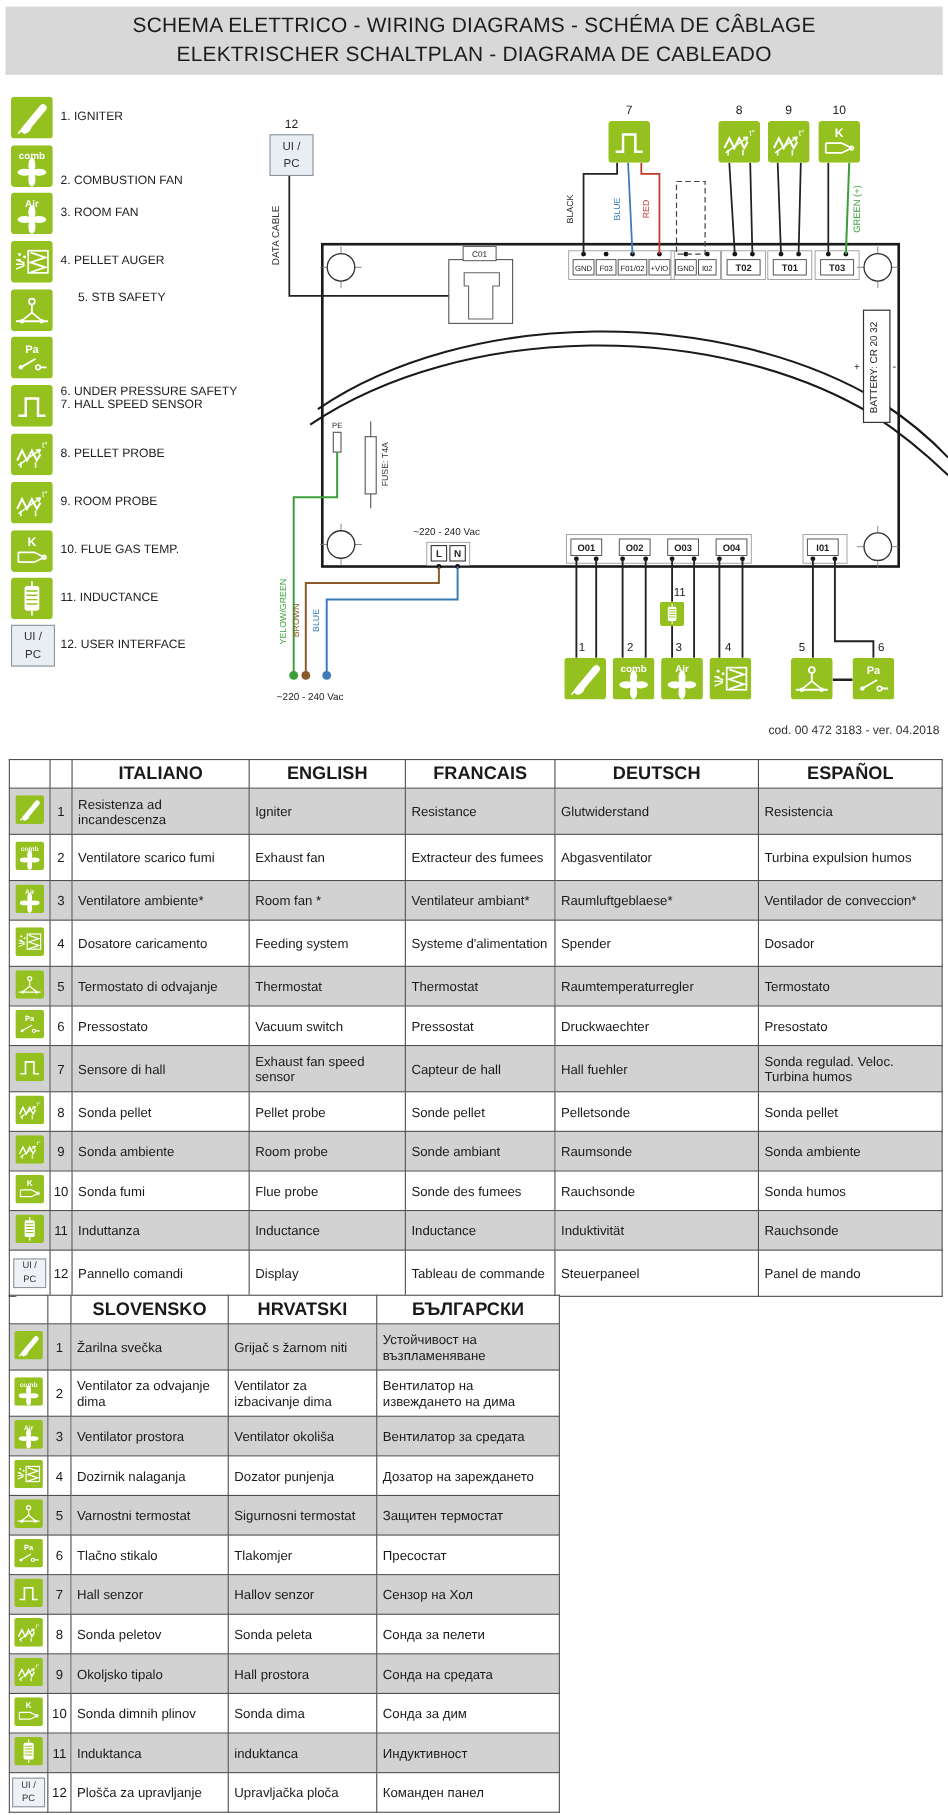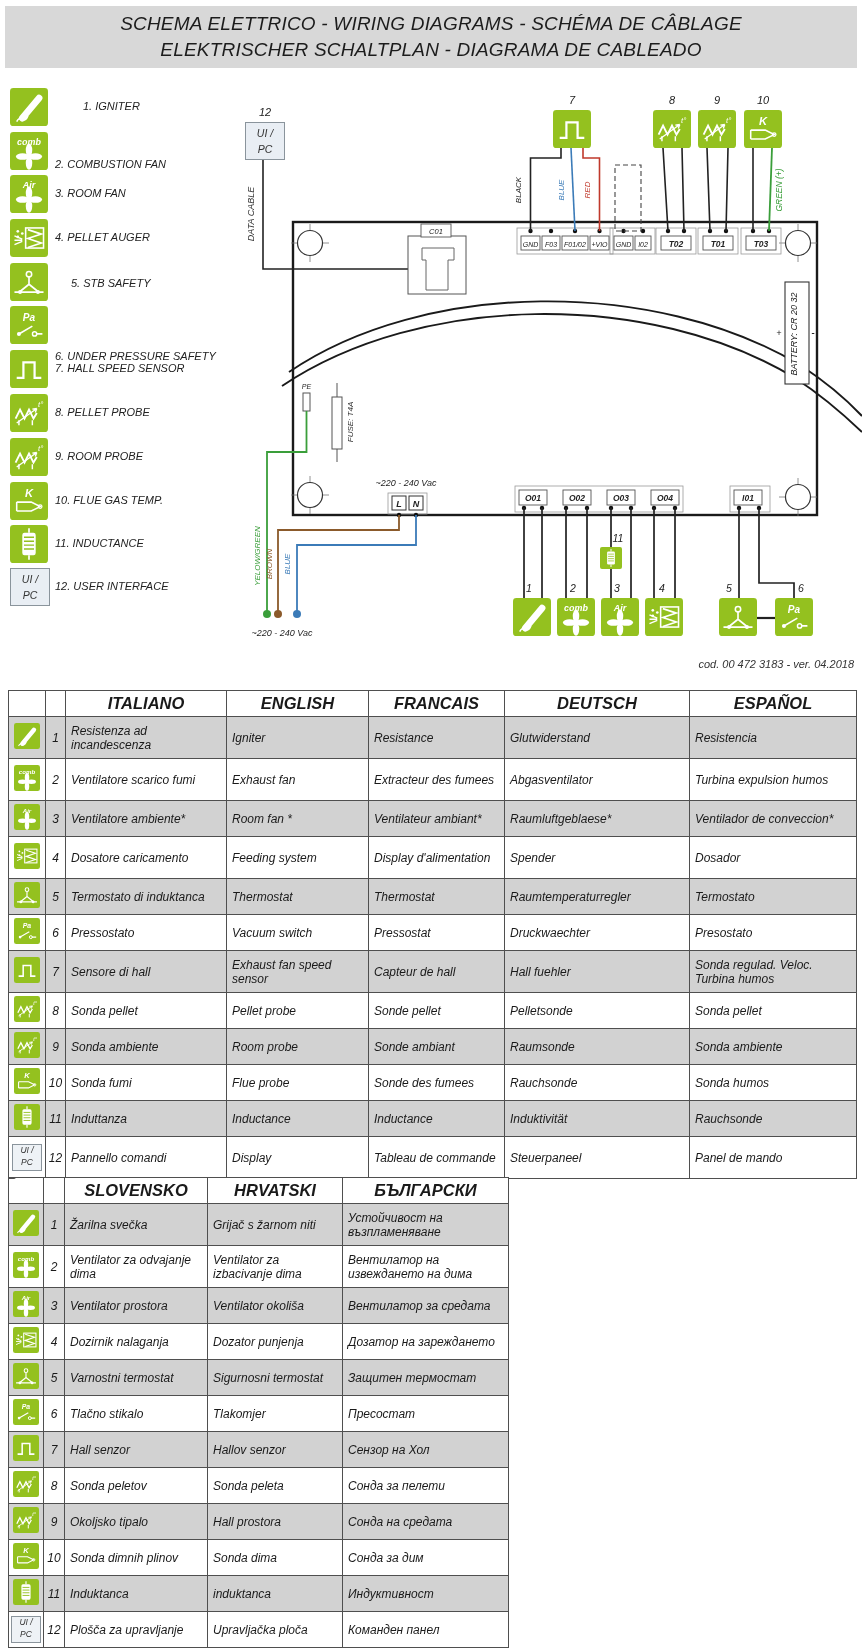--- a/index.html
+++ b/index.html
@@ -1,16 +1,16 @@
 <!DOCTYPE html>
 <html><head>
 <meta charset="utf-8">
 <style>
   html,body{margin:0;padding:0;background:#fff;}
-  .page{position:relative;width:862px;height:1650px;background:#fff;font-family:"Liberation Sans",sans-serif;color:#1a1a1a;overflow:hidden;font-style:italic;}
+  .page{position:relative;width:862px;height:1650px;background:#fff;font-family:"Liberation Sans",sans-serif;color:#1a1a1a;overflow:hidden;}
   .titlebar{position:absolute;left:5px;top:6px;width:852px;height:62px;background:#d8d8d8;display:flex;flex-direction:column;justify-content:center;text-align:center;font-size:19px;line-height:1.35;color:#1c1c1c;letter-spacing:.2px;}
   #diagram{position:absolute;left:0;top:78px;width:862px;height:607px;}
   #diagram svg.main{position:absolute;left:0;top:0;}
   svg{font-family:"Liberation Sans",sans-serif;}
   .abs{position:absolute;}
   .legend-label{font-size:11px;color:#222;white-space:nowrap;}
   .uibox{box-sizing:border-box;width:40px;height:38px;background:#e9eef4;border:1px solid #8a949c;font-size:10.5px;text-align:center;line-height:1.5;padding-top:3px;color:#333;}
   .uibox-sm{box-sizing:border-box;width:30px;height:27px;background:#eef2f6;border:1px solid #8a949c;font-size:8.5px;text-align:center;line-height:1.35;margin:0 auto;color:#333;}
   #cod{position:absolute;right:8px;top:580px;font-size:11px;color:#333;margin-left:48px;}
   table{position:absolute;border-collapse:collapse;table-layout:fixed;background:#fff;}
@@ -200,21 +200,21 @@
           <text x="801" y="514" font-size="10.5" fill="#222" text-anchor="middle">6</text>
           <text x="618" y="464" font-size="10.5" fill="#222" text-anchor="middle">11</text>
         </g>
       </svg>
     <div id="overlay">
         <div class="abs" style="left: 10px; top: 10px;"><svg viewBox="0 0 34 34" width="38" height="38">
             <rect width="34" height="34" rx="3" fill="#94c11f"></rect>
             <line x1="11" y1="27" x2="26" y2="9" stroke="#fff" stroke-width="6" stroke-linecap="round"></line>
             <path d="M6,30 q2,-4 5,-2 t5,-3" stroke="#fff" stroke-width="1.4" fill="none"></path>
           </svg></div>
-        <div class="abs legend-label" style="left: 55px; top: 22px; margin-left: 28px;">1. IGNITER</div>
+        <div class="abs legend-label" style="left: 55px; top: 22px;">1. IGNITER</div>
         <div class="abs" style="left: 10px; top: 54px;"><svg viewBox="0 0 34 34" width="38" height="38">
             <rect width="34" height="34" rx="3" fill="#94c11f"></rect>
             <text x="17" y="11.5" font-size="8" font-weight="bold" fill="#fff" text-anchor="middle">comb</text>
             <g fill="#fff">
               <ellipse cx="17" cy="16.2" rx="2.9" ry="5.9" transform="rotate(0 17 22)"></ellipse>
               <ellipse cx="17" cy="16.2" rx="2.9" ry="5.9" transform="rotate(90 17 22)"></ellipse>
               <ellipse cx="17" cy="16.2" rx="2.9" ry="5.9" transform="rotate(180 17 22)"></ellipse>
               <ellipse cx="17" cy="16.2" rx="2.9" ry="5.9" transform="rotate(270 17 22)"></ellipse>
               <circle cx="17" cy="22" r="2.1"></circle>
             </g>
@@ -242,21 +242,21 @@
             <path d="M16,9.5 l12,4 l-12,4 l12,4 l-12,4" stroke="#fff" stroke-width="1.5" fill="none"></path>
           </svg></div>
         <div class="abs legend-label" style="left: 55px; top: 153px;">4. PELLET AUGER</div>
         <div class="abs" style="left: 10px; top: 185px;"><svg viewBox="0 0 34 34" width="38" height="38">
             <rect width="34" height="34" rx="3" fill="#94c11f"></rect>
             <circle cx="17" cy="10" r="2.4" fill="none" stroke="#fff" stroke-width="1.4"></circle>
             <path d="M17,12.5 V19 M17,19 L9,25.5 M17,19 L25,25.5 M4,26 H30" stroke="#fff" stroke-width="1.5" fill="none"></path>
             <circle cx="9" cy="26" r="1.8" fill="#fff"></circle>
             <circle cx="25" cy="26" r="1.8" fill="#fff"></circle>
           </svg></div>
-        <div class="abs legend-label" style="left: 55px; top: 199px; padding-left: 16px;">5. STB SAFETY</div>
+        <div class="abs legend-label" style="left: 55px; top: 187px; padding-left: 16px;">5. STB SAFETY</div>
         <div class="abs" style="left: 10px; top: 228px;"><svg viewBox="0 0 34 34" width="38" height="38">
             <rect width="34" height="34" rx="3" fill="#94c11f"></rect>
             <text x="17" y="13" font-size="9" font-weight="bold" fill="#fff" text-anchor="middle">Pa</text>
             <path d="M8,25 L20,18 M23.5,25 H29" stroke="#fff" stroke-width="1.5"></path>
             <circle cx="8" cy="25" r="1.8" fill="#fff"></circle>
             <circle cx="22" cy="25" r="1.9" fill="none" stroke="#fff" stroke-width="1.3"></circle>
           </svg></div>
         <div class="abs legend-label" style="left: 55px; top: 240px; margin-top: 32px;">6. UNDER PRESSURE SAFETY</div>
         <div class="abs" style="left: 10px; top: 272px;"><svg viewBox="0 0 34 34" width="38" height="38">
             <rect width="34" height="34" rx="3" fill="#94c11f"></rect>
@@ -461,34 +461,34 @@
               <path d="M4,15 l7,3 M4,19 h7 M4,23 l7,-3" stroke="#fff" stroke-width="1.2"></path>
               <circle cx="7" cy="11" r="1.2" fill="#fff"></circle>
               <circle cx="11" cy="13" r="1.2" fill="#fff"></circle>
               <circle cx="7" cy="16" r="1.2" fill="#fff"></circle>
               <rect x="14" y="8" width="16" height="18" fill="none" stroke="#fff" stroke-width="1.4"></rect>
               <path d="M16,9.5 l12,4 l-12,4 l12,4 l-12,4" stroke="#fff" stroke-width="1.5" fill="none"></path>
             </svg></td>
           <td class="num-cell">4</td>
           <td>Dosatore caricamento</td>
           <td>Feeding system</td>
-          <td>Display d'alimentation</td>
+          <td>Systeme d'alimentation</td>
           <td>Spender</td>
           <td>Dosador</td>
         </tr>
         <tr class="stripe" style="height:36px">
           <td class="icon-cell"><svg viewBox="0 0 34 34" width="26" height="26">
               <rect width="34" height="34" rx="3" fill="#94c11f"></rect>
               <circle cx="17" cy="10" r="2.4" fill="none" stroke="#fff" stroke-width="1.4"></circle>
               <path d="M17,12.5 V19 M17,19 L9,25.5 M17,19 L25,25.5 M4,26 H30" stroke="#fff" stroke-width="1.5" fill="none"></path>
               <circle cx="9" cy="26" r="1.8" fill="#fff"></circle>
               <circle cx="25" cy="26" r="1.8" fill="#fff"></circle>
             </svg></td>
           <td class="num-cell">5</td>
-          <td>Termostato di induktanca</td>
+          <td>Termostato di odvajanje</td>
           <td>Thermostat</td>
           <td>Thermostat</td>
           <td>Raumtemperaturregler</td>
           <td>Termostato</td>
         </tr>
         <tr class="" style="height:36px">
           <td class="icon-cell"><svg viewBox="0 0 34 34" width="26" height="26">
               <rect width="34" height="34" rx="3" fill="#94c11f"></rect>
               <text x="17" y="13" font-size="9" font-weight="bold" fill="#fff" text-anchor="middle">Pa</text>
               <path d="M8,25 L20,18 M23.5,25 H29" stroke="#fff" stroke-width="1.5"></path>

